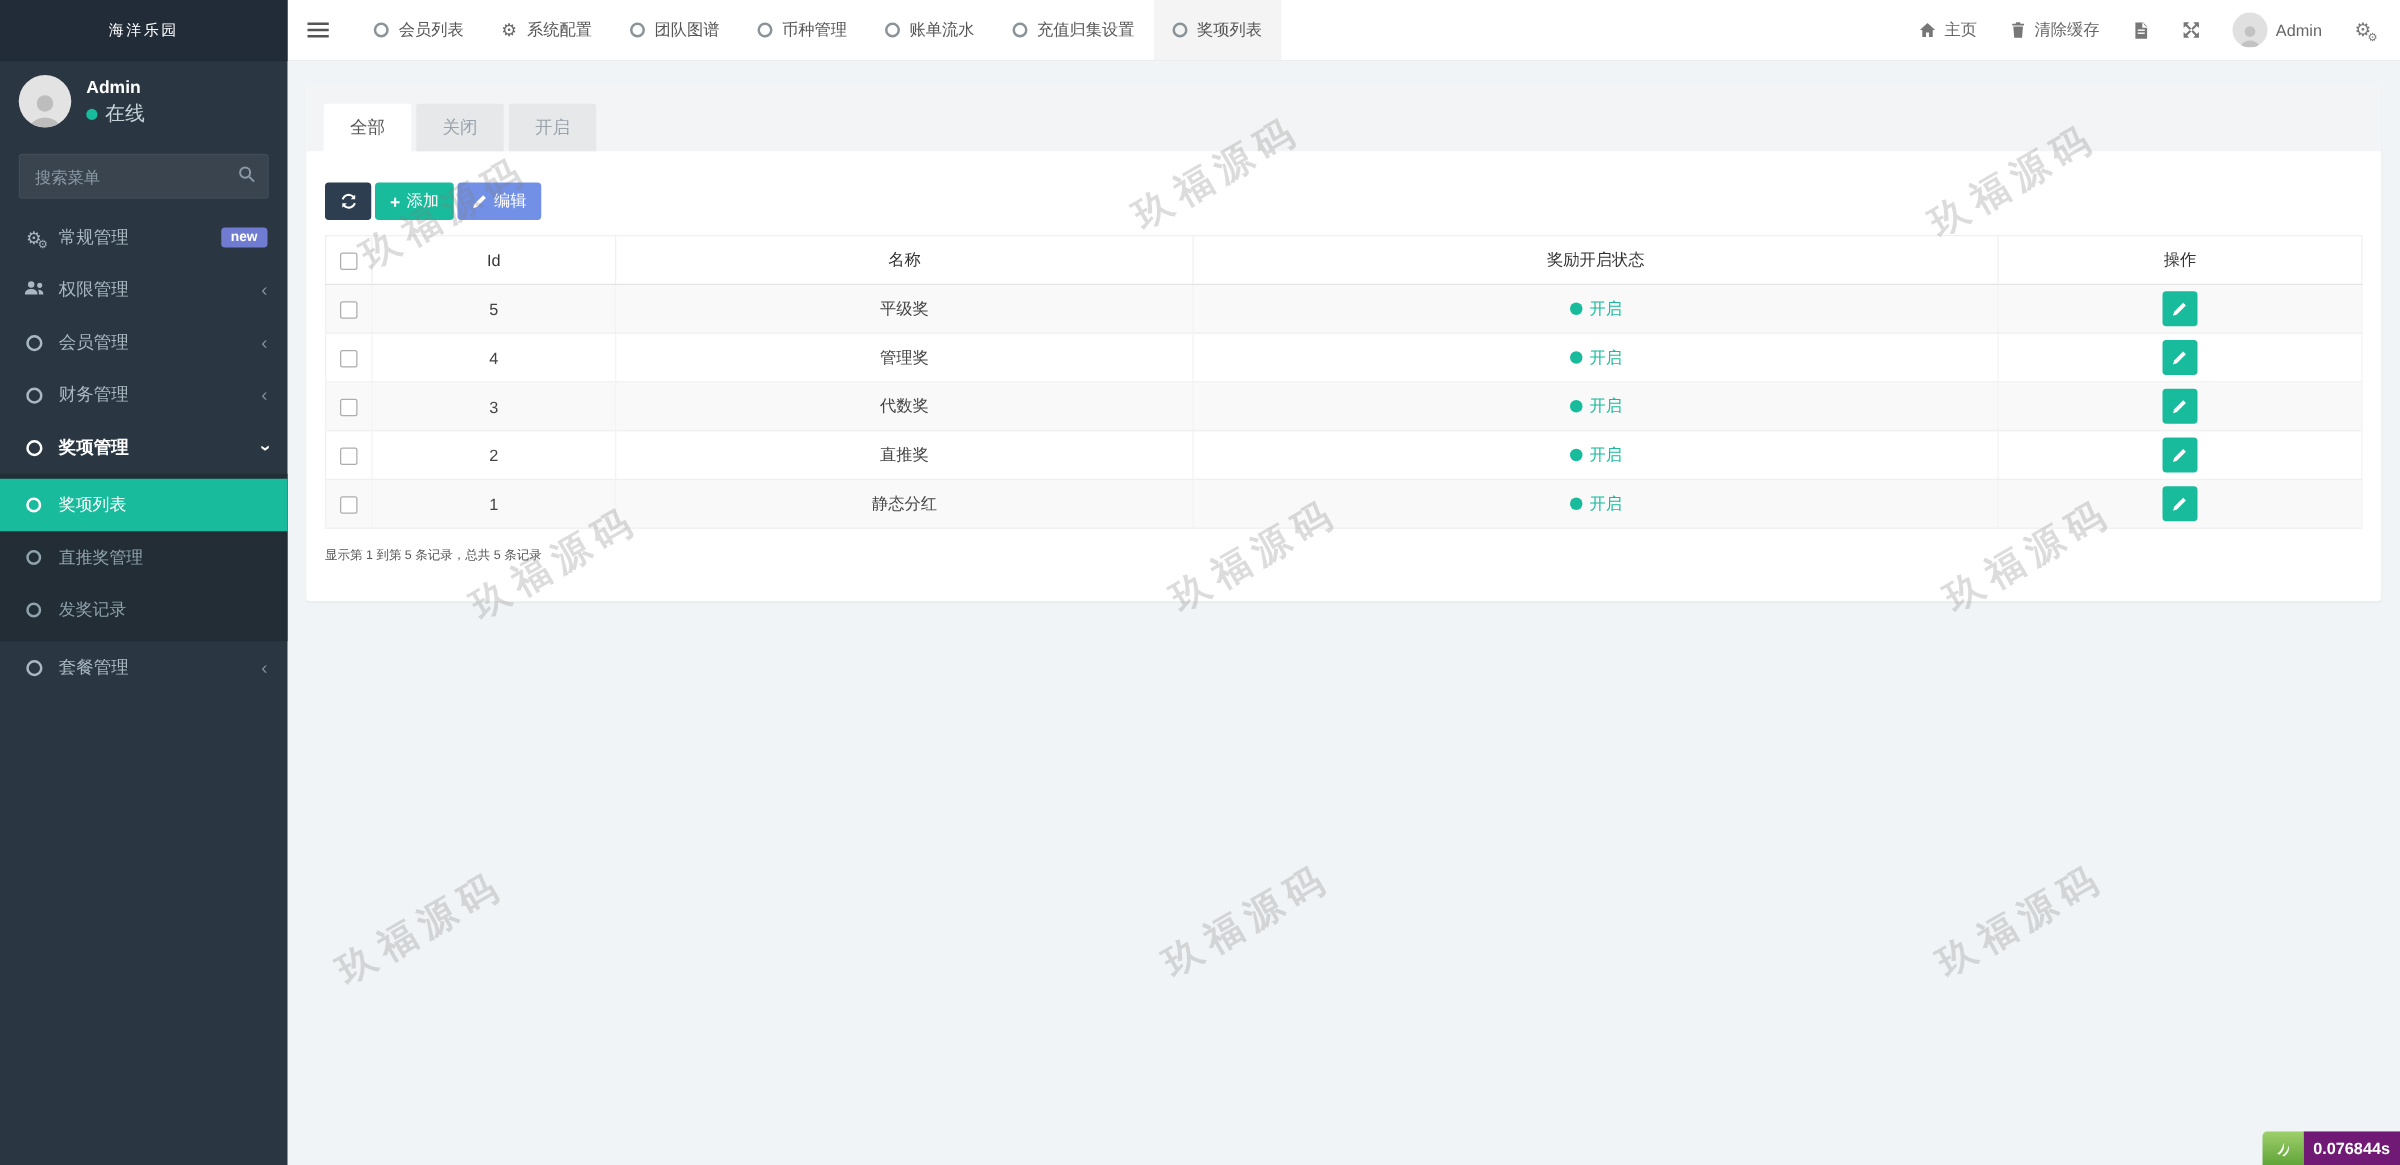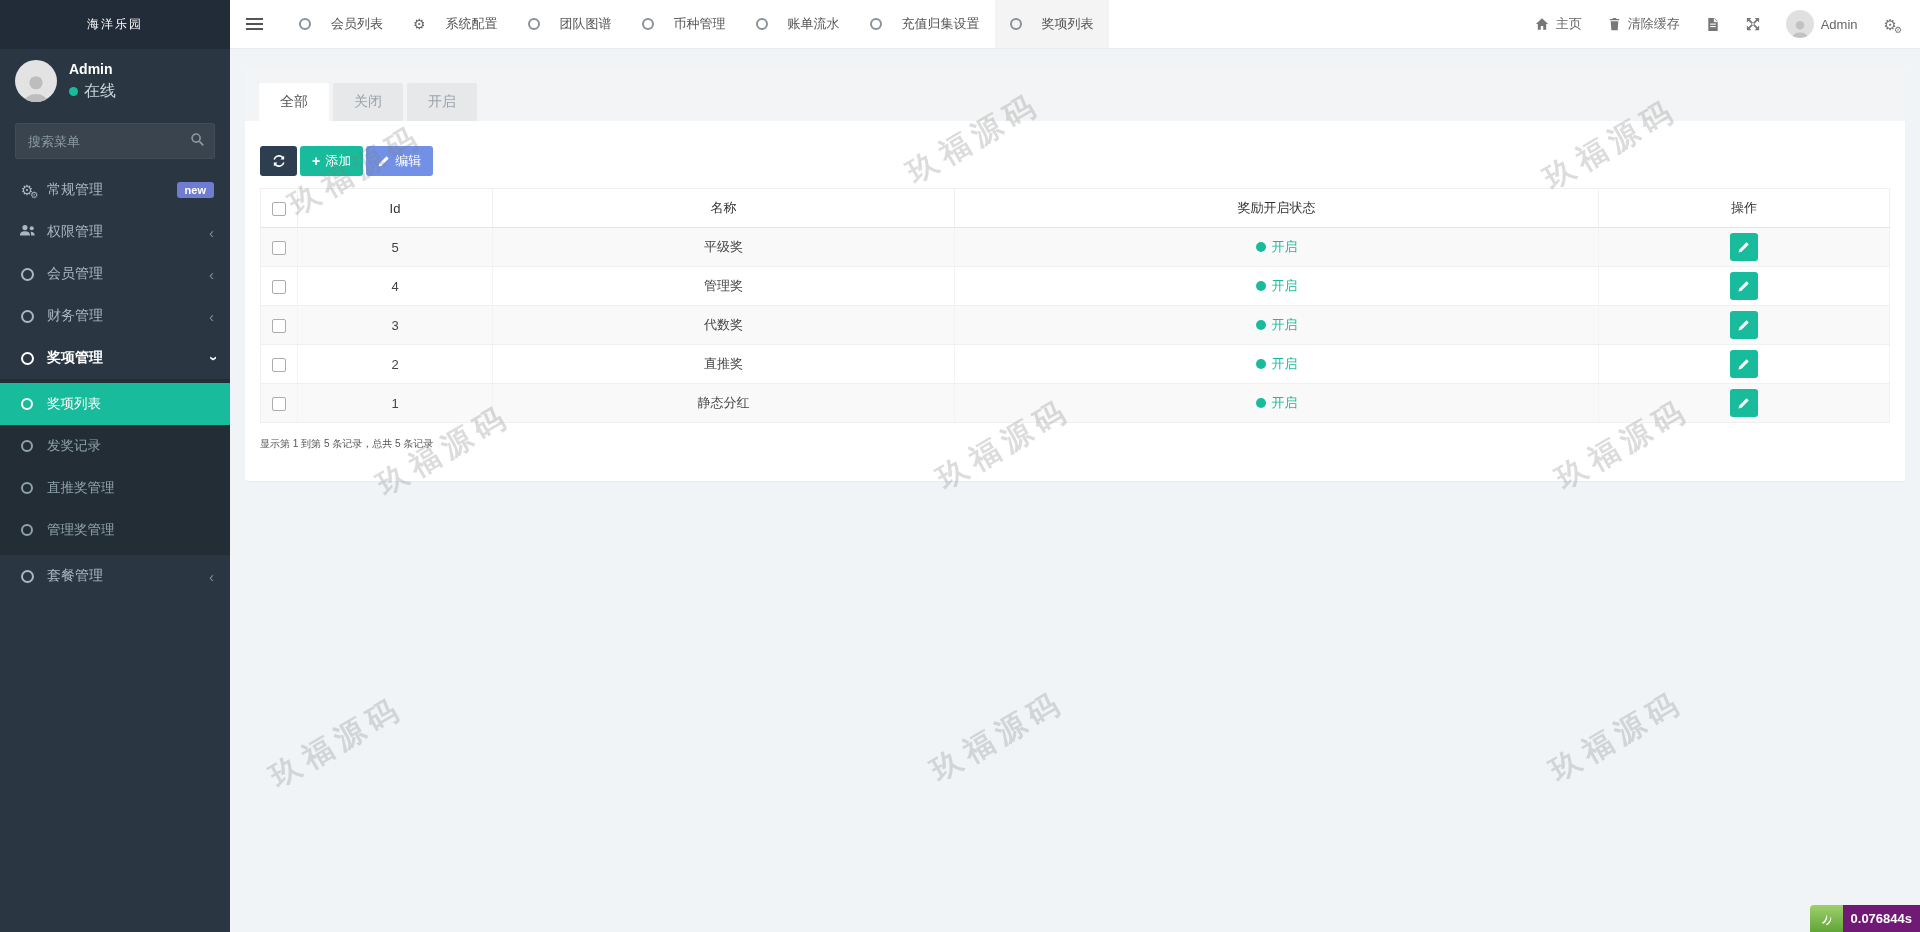--- a/index.html
+++ b/index.html
@@ -45,21 +45,21 @@
   .submenu .menu-item.active { background:#18bc9c; color:#fff; }
 
   
   .main { flex:1; position:relative; display:flex; flex-direction:column; }
   .navbar { height:49px; background:#fff; display:flex; align-items:stretch; position:relative; z-index:40;
             border-bottom:1px solid #ececec; }
   .hamburger { width:48px; display:flex; flex-direction:column; justify-content:center; align-items:center;
                gap:3px; cursor:pointer; }
   .hamburger i { width:17px; height:2px; background:#555; display:block; }
   .top-tabs { display:flex; align-items:stretch; margin-left:6px; }
-  .ttab { display:flex; align-items:center; gap:20px; padding:0 15px; font-size:13px; color:#555; cursor:pointer; }
+  .ttab { display:flex; align-items:center; gap:8px; padding:0 15px; font-size:13px; color:#555; cursor:pointer; }
   .ttab .tring { width:12px; height:12px; border:2px solid #8a9399; border-radius:50%; }
   .ttab .tgear { color:#666; font-size:14px; line-height:1; }
   .ttab.active { background:#f4f4f4; }
   .nav-right { margin-left:auto; display:flex; align-items:center; padding-right:10px; }
   .nav-right .nitem { display:flex; align-items:center; gap:7px; padding:0 13px; color:#666;
                       font-size:13px; height:49px; cursor:pointer; }
   .nav-right svg { display:block; }
   .avatar-sm { width:28px; height:28px; border-radius:50%; background:#e0e0e0; overflow:hidden;
                display:flex; align-items:flex-end; justify-content:center; }
 
@@ -183,33 +183,27 @@
           <div class="menu-item active">
             <span class="mi-icon">
               <span class="ring"></span>
             </span>
             <span>奖项列表</span>
           </div>
           <div class="menu-item">
             <span class="mi-icon">
               <span class="ring"></span>
             </span>
-            <span>发奖记录</span>
+            <span>直推奖管理</span>
           </div>
           <div class="menu-item">
             <span class="mi-icon">
               <span class="ring"></span>
             </span>
-            <span>直推奖管理</span>
-          </div>
-          <div class="menu-item">
-            <span class="mi-icon">
-              <span class="ring"></span>
-            </span>
-            <span>管理奖管理</span>
+            <span>发奖记录</span>
           </div>
         </div>
         <div class="menu-item">
           <span class="mi-icon">
             <span class="ring"></span>
           </span>
           <span>套餐管理</span>
           <span class="chev">‹</span>
         </div>
       </nav>

